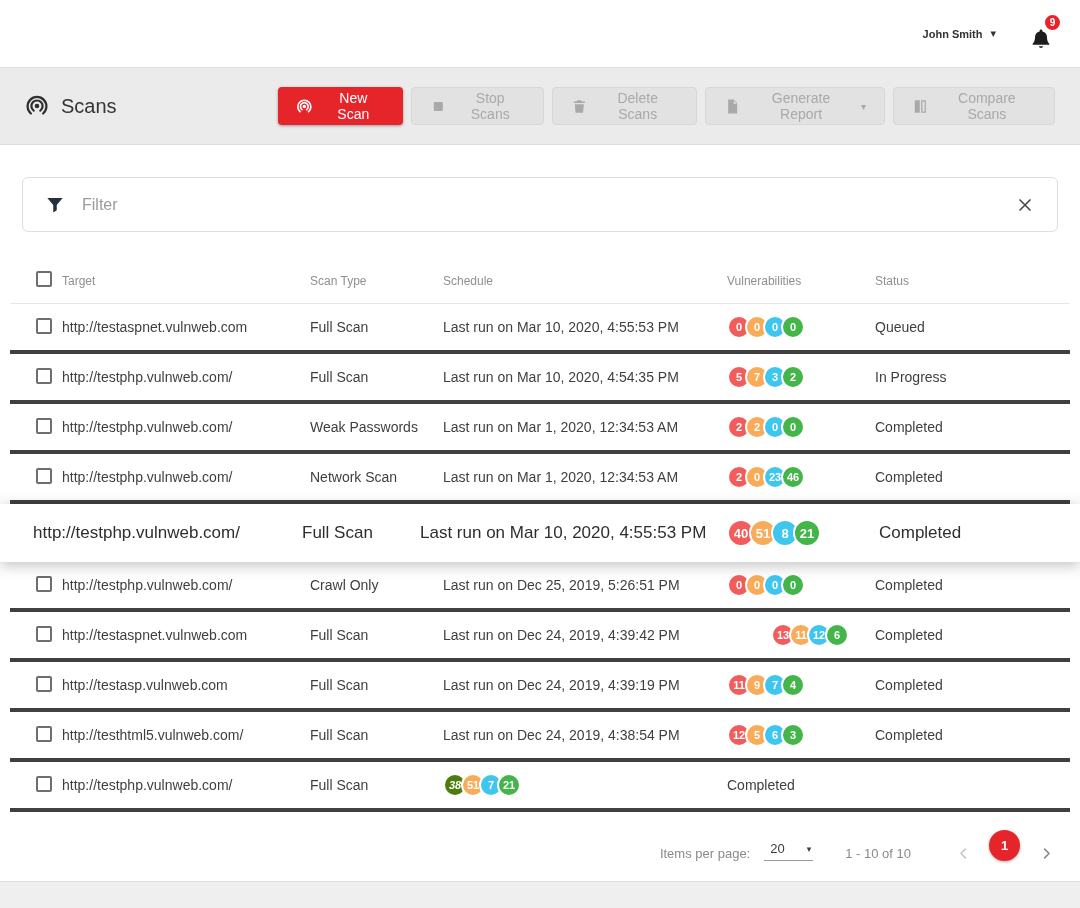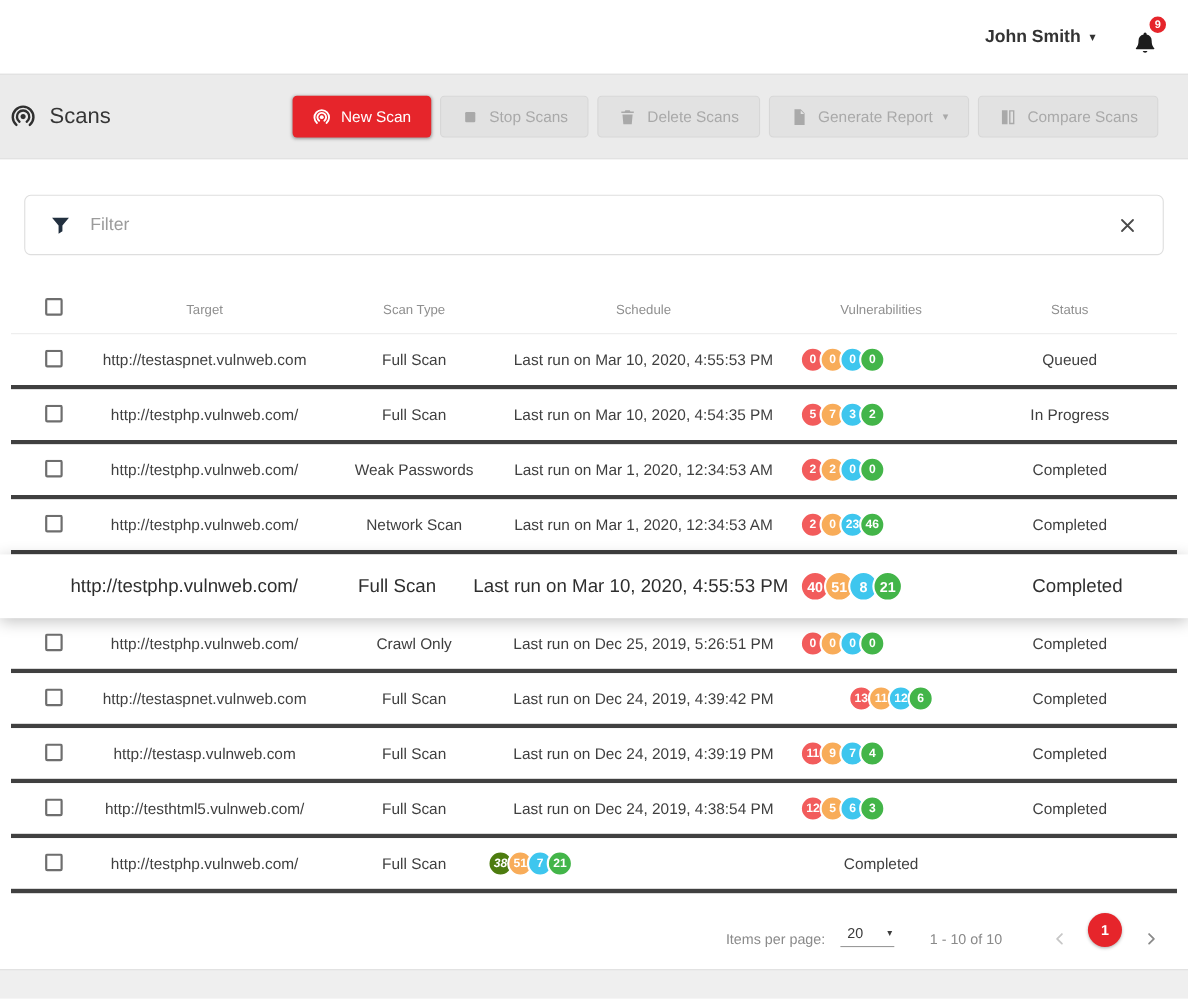--- a/index.html
+++ b/index.html
@@ -9,34 +9,34 @@
     background:#ffffff; color:#3b3b3b; overflow:hidden;
   }
   .app { width:1080px; height:908px; display:flex; flex-direction:column; }
 
   
   .topbar {
     height:67px; background:#fff; display:flex; align-items:center;
     justify-content:flex-end; padding-right:22px; gap:28px; flex:none;
   }
   .user-menu { display:flex; align-items:center; gap:8px; cursor:pointer; }
-  .user-name { font-size:16px; font-weight:700; color:#333; }
+  .user-name { font-size:11px; font-weight:700; color:#333; }
   .caret { font-size:11px; color:#333; }
   .bell-wrap { position:relative; width:34px; height:34px; display:flex; align-items:flex-end; justify-content:center; cursor:pointer; }
   .bell-svg { width:24px; height:24px; color:#1d1d1d; }
   .bell-badge {
     position:absolute; top:-4px; right:-4px; min-width:19px; height:19px;
     background:#e6252b; color:#fff; border-radius:50%; border:2px solid #fff;
     font-size:10px; font-weight:700; display:flex; align-items:center; justify-content:center;
   }
 
   
   .toolbar {
     height:78px; background:#ebebeb; border-top:1px solid #e0e0e0; border-bottom:1px solid #dcdcdc;
-    display:flex; align-items:center; padding:0 9px; flex:none;
+    display:flex; align-items:center; padding:0 25px; flex:none;
   }
   .toolbar-title { display:flex; align-items:center; gap:12px; width:257px; }
   .scan-ico { width:24px; height:24px; color:#2f2f2f; }
   .page-title { font-size:20px; color:#353535; }
   .toolbar-buttons { display:flex; align-items:center; gap:8px; }
   .btn {
     height:38px; border:none; border-radius:4px; font-size:14px; font-family:inherit;
     display:flex; align-items:center; gap:9px; padding:0 18px; cursor:pointer;
   }
   .btn-ico { width:17px; height:17px; }
@@ -49,21 +49,21 @@
   .content { background:#fff; flex:1 1 auto; position:relative; }
 
   .filter-box {
     margin:32px 22px 26px; height:55px; border:1px solid #dedede; border-radius:6px;
     display:flex; align-items:center; padding:0 22px; gap:17px; cursor:text;
   }
   .funnel-ico { width:20px; height:20px; color:#22303f; }
   .filter-label { font-size:16px; color:#9b9b9b; flex:1; }
   .filter-close { width:20px; height:20px; color:#4a4a4a; cursor:pointer; }
 
-  .table { margin:0 10px;text-align:center; }
+  .table { margin:0 10px; }
   .thead, .trow {
     display:grid; grid-template-columns:26px 248px 133px 284px 148px 1fr;
     align-items:center; padding-left:26px;
   }
   .thead { height:46px; border-bottom:1px solid #e7e7e7; font-size:12px; color:#8f8f8f; }
   .trow { height:50px; border-bottom:4px solid #404040; background:#fff; font-size:14px; color:#3f3f3f; cursor:pointer; }
   .checkbox {
     width:16px; height:16px; border:2px solid #6e6e6e; border-radius:2px; display:inline-block; background:#fff;
   }
   .cell { overflow:hidden; white-space:nowrap; }

